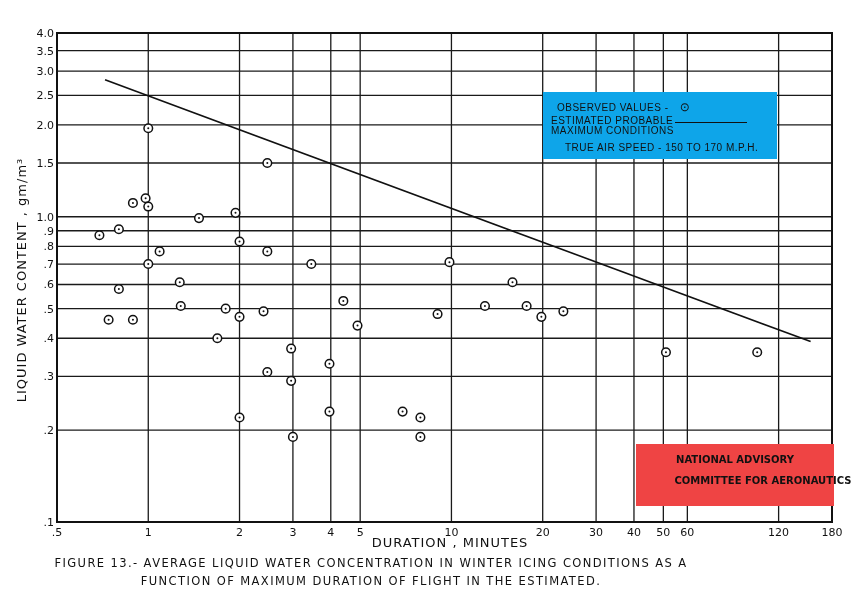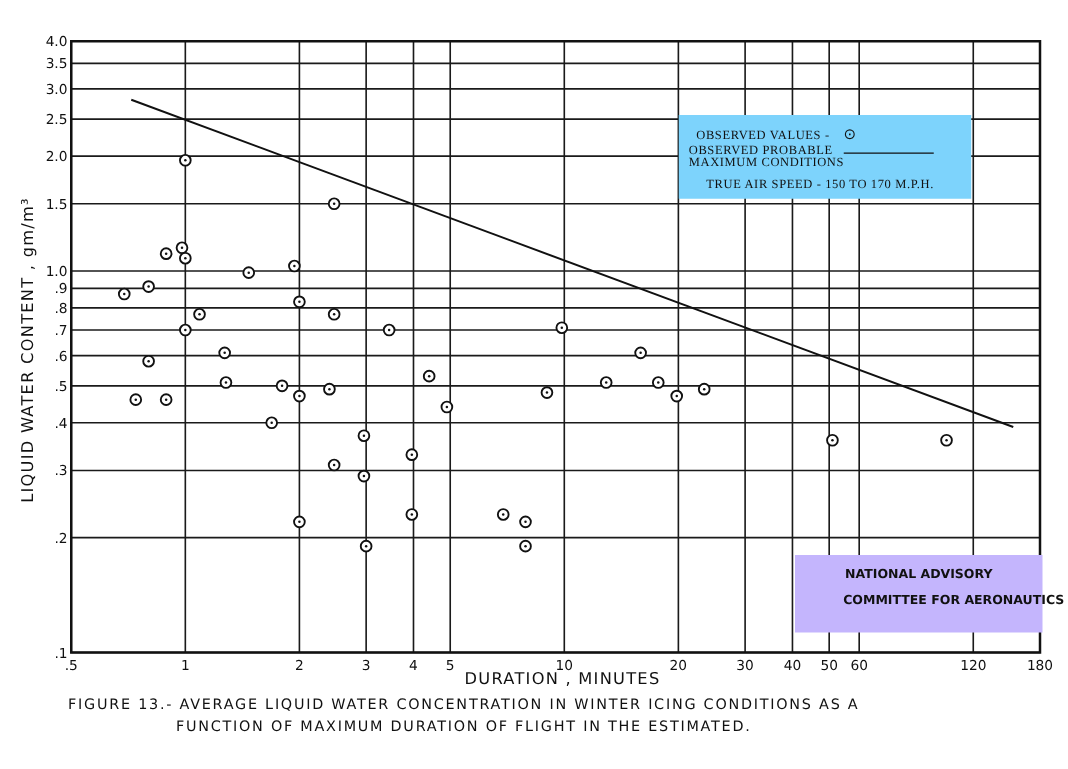--- a/index.html
+++ b/index.html
@@ -6,23 +6,23 @@
   body { width:854px; height:615px; position:relative; overflow:hidden;
          font-family:"DejaVu Sans", sans-serif; color:#111; }
   #chart { position:absolute; left:0; top:0; }
   .grid { stroke:#1a1a1a; stroke-width:1.3; }
   .frame { stroke:#111; stroke-width:2; fill:none; }
   .tick { font-family:"DejaVu Sans", sans-serif; font-size:11px; fill:#111; }
   .axis-title { font-family:"DejaVu Sans", sans-serif; font-size:13px; fill:#111; letter-spacing:1px; }
   .caption { position:absolute; left:0; width:742px; text-align:center;
              font-family:"DejaVu Sans", sans-serif; font-size:11.5px; letter-spacing:1.4px; color:#111; }
   .legend { position:absolute; left:543px; top:92px; width:234px; height:67px;
-            background:#7dd3fc; font-family:Liberation Serif, serif; font-size:10px; color:#111; }
+            background:#0ea5e9; font-family:Liberation Sans, sans-serif; font-size:10px; color:#111; }
   .legend div { position:absolute; white-space:nowrap; letter-spacing:0.5px; }
-  .naca { position:absolute; left:636px; top:444px; width:198px; height:62px; background:#c4b5fd;
+  .naca { position:absolute; left:636px; top:444px; width:198px; height:62px; background:#ef4444;
           font-family:"DejaVu Sans", sans-serif; font-weight:bold; font-size:10px; color:#111; text-align:center; }
   .naca div { position:absolute; width:100%; left:0; }
 </style>
 </head>
 <body>
 
 <svg id="chart" width="854" height="615">
   <g id="grid-lines">
       <line x1="57" x2="832" y1="522" y2="522" class="grid"></line>
       <line x1="57" x2="832" y1="430.11600771724636" y2="430.11600771724636" class="grid"></line>
@@ -273,21 +273,21 @@
     </g>
   <text class="axis-title" x="450" y="547" text-anchor="middle">DURATION , MINUTES</text>
   <text class="axis-title" transform="translate(26,280) rotate(-90)" text-anchor="middle">LIQUID WATER CONTENT , gm/m³</text>
 </svg>
 
 <div class="legend">
   <div style="left:14px;top:8px;">
     <span>OBSERVED VALUES -</span>
     <span style="margin-left:8px;font-size:12px;">⊙</span>
   </div>
-  <div style="left:8px;top:23px;">OBSERVED PROBABLE</div>
+  <div style="left:8px;top:23px;">ESTIMATED PROBABLE</div>
   <div style="left:132px;top:30px;width:72px;height:0;border-top:1.5px solid #111;"></div>
   <div style="left:8px;top:33px;">MAXIMUM CONDITIONS</div>
   <div style="left:12px;top:50px;margin-left:10px;">TRUE AIR SPEED - 150 TO 170 M.P.H.</div>
 </div>
 
 <div class="naca">
   <div style="top:10px;">NATIONAL ADVISORY</div>
   <div style="top:31px;padding-left:28px;">COMMITTEE FOR AERONAUTICS</div>
 </div>
 

